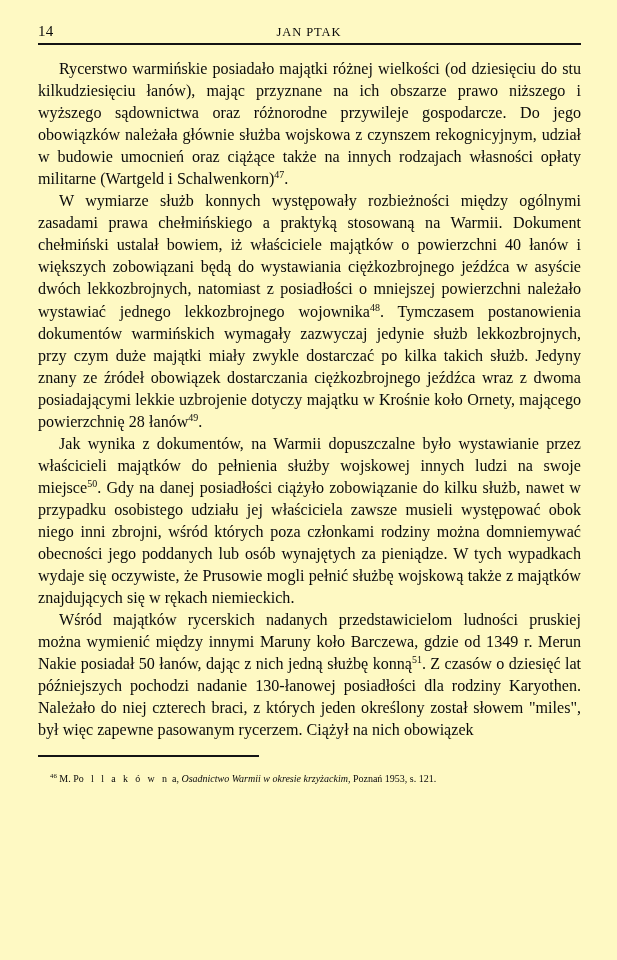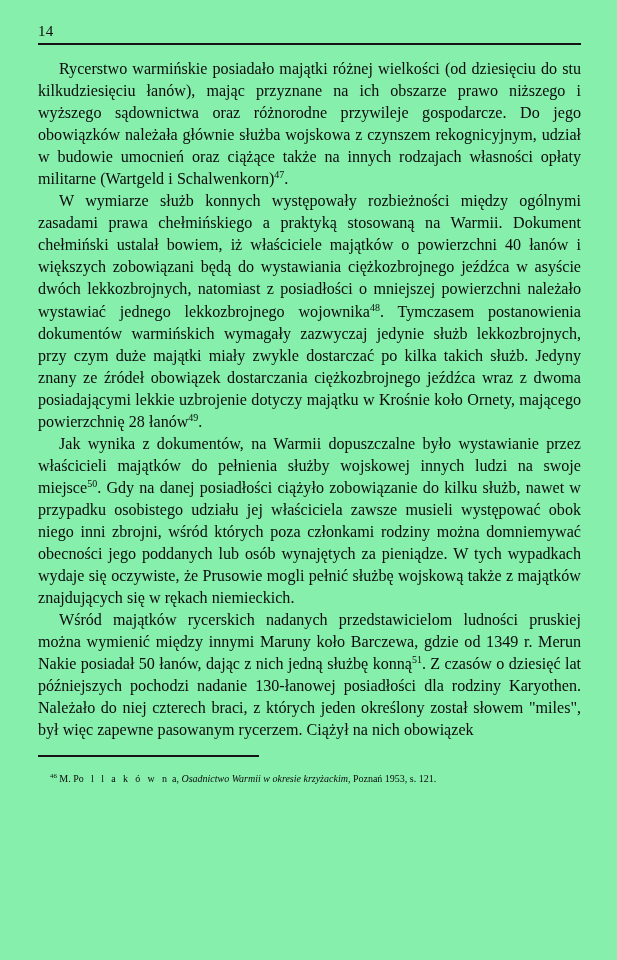--- a/index.html
+++ b/index.html
@@ -4,21 +4,21 @@
 <style>
   html, body {
     margin: 0;
     padding: 0;
     background: #ffffff;
   }
   .page {
     position: relative;
     width: 617px;
     height: 960px;
-    background: #86efac;
+    background: #fef9c3;
     overflow: hidden;
     font-family: "Liberation Serif", "DejaVu Serif", serif;
     color: #0a0a0a;
     box-sizing: border-box;
   }
   
   .running-head {
     position: absolute;
     left: 38px;
     top: 22px;
@@ -108,20 +108,21 @@
     letter-spacing: 2.4px;
   }
 </style>
 </head>
 <body>
 
 <div class="page">
 
   <div class="running-head">
     <div class="folio">14</div>
+    <div class="head-title">JAN PTAK</div>
   </div>
   <div class="head-rule"></div>
 
   <div class="body-col" id="body-col">
       <p class="para"><span>Rycerstwo warmińskie posiadało majątki różnej wielkości (od dziesięciu do stu kilkudziesięciu łanów), mając przyznane na ich obszarze prawo niższego i wyższego sądownictwa oraz różnorodne przywileje gospodarcze. Do jego obowiązków należała głównie służba wojskowa z czynszem rekognicyjnym, udział w budowie umocnień oraz ciążące także na innych rodzajach własności opłaty militarne (Wartgeld i Schalwenkorn)</span><sup>47</sup><span>.</span></p>
       <p class="para"><span>W wymiarze służb konnych występowały rozbieżności między ogólnymi zasadami prawa chełmińskiego a praktyką stosowaną na Warmii. Dokument chełmiński ustalał bowiem, iż właściciele majątków o powierzchni 40 łanów i większych zobowiązani będą do wystawiania ciężkozbrojnego jeźdźca w asyście dwóch lekkozbrojnych, natomiast z posiadłości o mniejszej powierzchni należało wystawiać jednego lekkozbrojnego wojownika</span><sup>48</sup><span>. Tymczasem postanowienia dokumentów warmińskich wymagały zazwyczaj jedynie służb lekkozbrojnych, przy czym duże majątki miały zwykle dostarczać po kilka takich służb. Jedyny znany ze źródeł obowiązek dostarczania ciężkozbrojnego jeźdźca wraz z dwoma posiadającymi lekkie uzbrojenie dotyczy majątku w Krośnie koło Ornety, mającego powierzchnię 28 łanów</span><sup>49</sup><span>.</span></p>
       <p class="para"><span>Jak wynika z dokumentów, na Warmii dopuszczalne było wystawianie przez właścicieli majątków do pełnienia służby wojskowej innych ludzi na swoje miejsce</span><sup>50</sup><span>. Gdy na danej posiadłości ciążyło zobowiązanie do kilku służb, nawet w przypadku osobistego udziału jej właściciela zawsze musieli występować obok niego inni zbrojni, wśród których poza członkami rodziny można domniemywać obecności jego poddanych lub osób wynajętych za pieniądze. W tych wypadkach wydaje się oczywiste, że Prusowie mogli pełnić służbę wojskową także z majątków znajdujących się w rękach niemieckich.</span></p>
       <p class="para"><span>Wśród majątków rycerskich nadanych przedstawicielom ludności pruskiej można wymienić między innymi Maruny koło Barczewa, gdzie od 1349 r. Merun Nakie posiadał 50 łanów, dając z nich jedną służbę konną</span><sup>51</sup><span>. Z czasów o dziesięć lat późniejszych pochodzi nadanie 130-łanowej posiadłości dla rodziny Karyothen. Należało do niej czterech braci, z których jeden określony został słowem "miles", był więc zapewne pasowanym rycerzem. Ciążył na nich obowiązek</span></p>
     </div>
 

